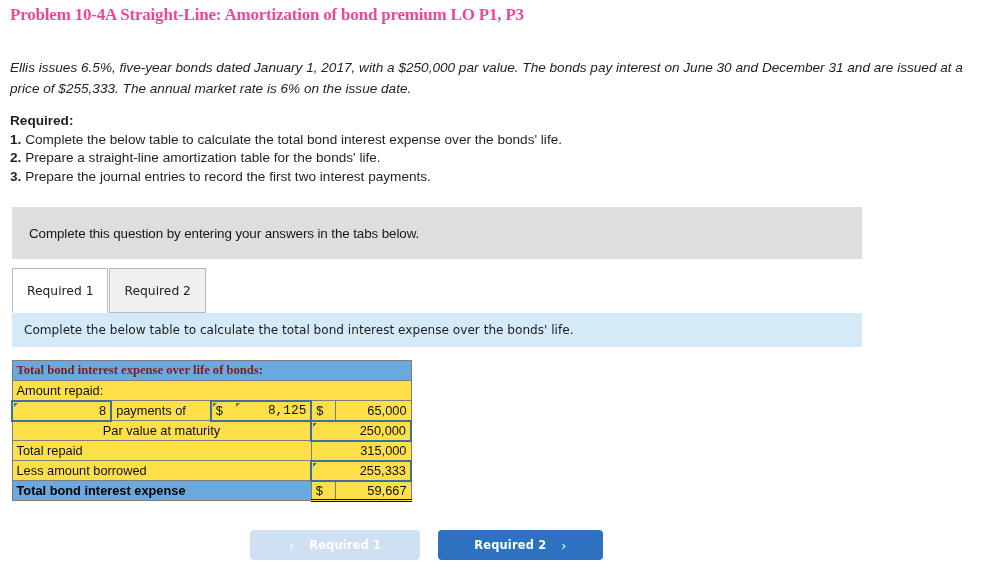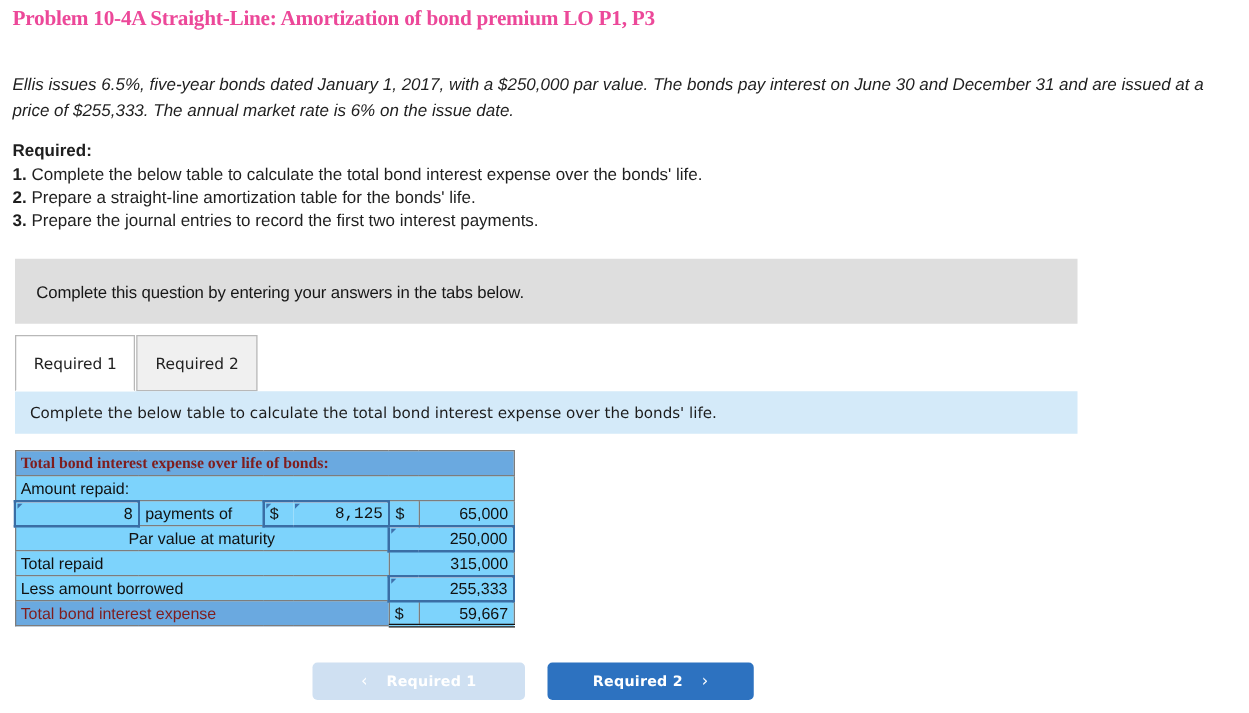--- a/index.html
+++ b/index.html
@@ -130,35 +130,35 @@
     width: 401px;
     border-collapse: collapse;
     font-size: 12.8px;
     color: #111111;
   }
   .answer-table td {
     border: 1px solid #7d7d7d;
     height: 20px;
     padding: 0 4px;
     vertical-align: middle;
-    background: #7dd3fc;
+    background: #fde047;
   }
 
   .hdr-blue {
     background: #6aa9e0 !important;
     font-weight: bold;
     font-size: 12.6px;
     color: #7f1d1d;
     height: 19px;
     font-family: Liberation Serif, serif;
   }
   .row-blue {
     background: #6aa9e0 !important;
-    font-weight: normal;
-    color: #7f1d1d;
+    font-weight: bold;
+    color: #000000;
   }
 
   .lbl-left   { text-align: left; }
   .lbl-center { text-align: center; margin-left: 12px; }
   .num        { text-align: right; padding-right: 5px; }
   .dollar     { text-align: left; padding-left: 7px; width: 24px; }
 
   
   .inp {
     position: relative;

